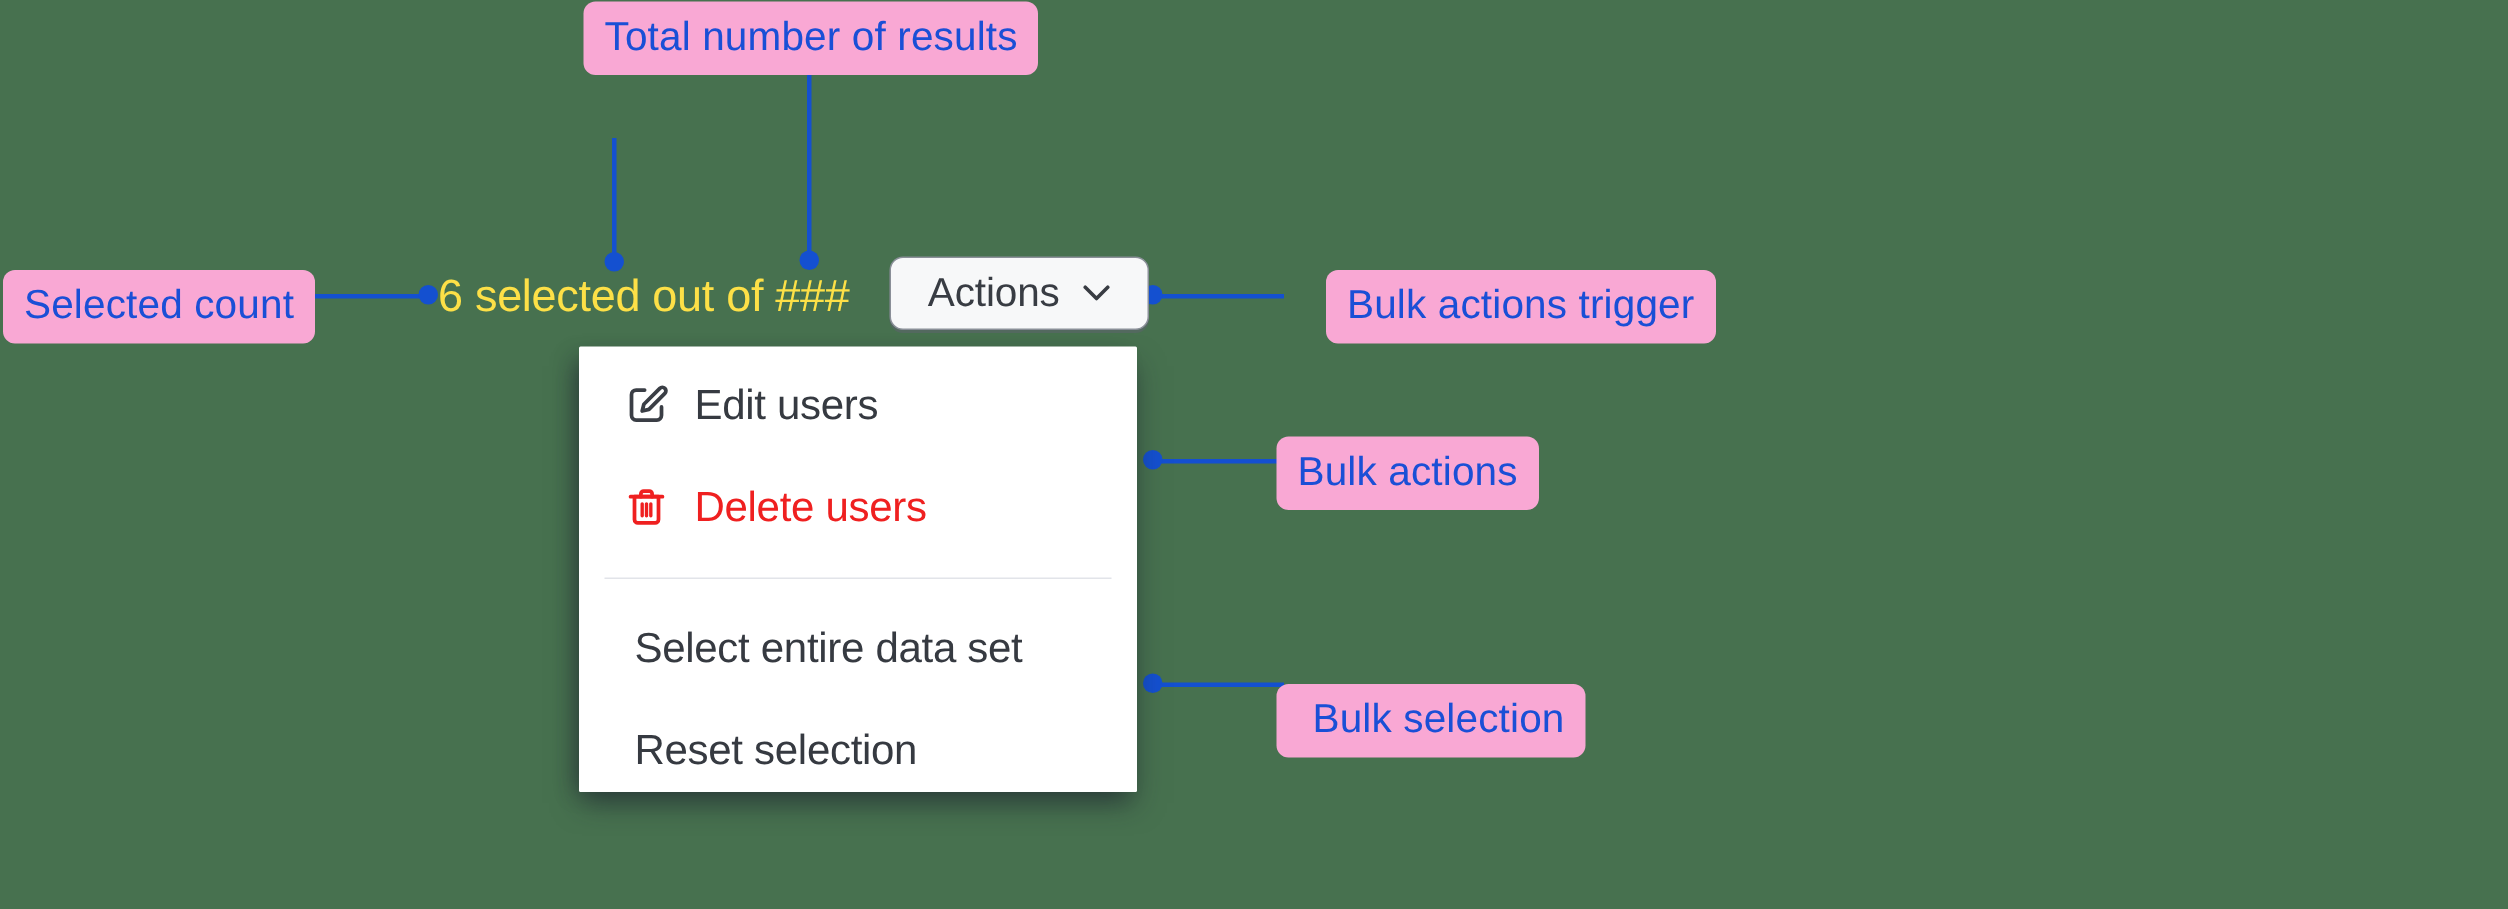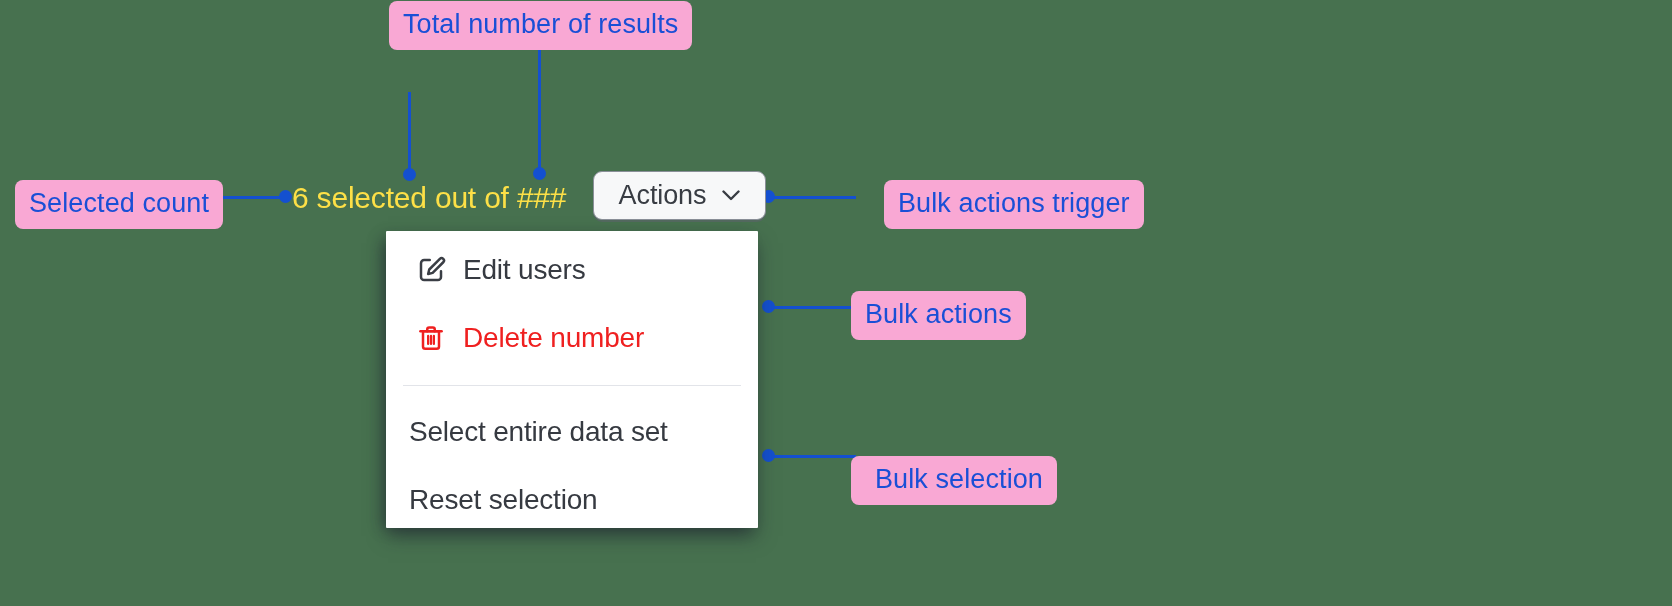--- a/index.html
+++ b/index.html
@@ -129,21 +129,21 @@
     width: 30px;
     height: 30px;
     display: block;
     flex: 0 0 30px;
   }
   .menu-divider {
     height: 1px;
     background: #e2e4e9;
     margin: 13px 17px 12px 17px;
   }
-  .menu-item.no-icon { padding-left: 23px; }
+  .menu-item.no-icon { padding-left: 37px; }
 </style>
 </head>
 <body>
 
 <div id="stage">
 
   <div class="conn-v" style="left:538px; top:40px; height:133px;"></div>
   <div class="dot" style="left:533px; top:167px;"></div>
 
   <div class="conn-v" style="left:408px; top:92px; height:82px;"></div>
@@ -157,21 +157,21 @@
 
   <div class="conn-h" style="left:768px; top:306px; width:88px;"></div>
   <div class="dot" style="left:762px; top:300px;"></div>
 
   <div class="conn-h" style="left:768px; top:455px; width:88px;"></div>
   <div class="dot" style="left:762px; top:449px;"></div>
 
   <div class="callout" style="left:389px; top:1px;">Total number of results</div>
 
 
-  <div class="callout" style="left:2px; top:180px;margin-left:13px;">Selected count</div>
+  <div class="callout" style="left:2px; top:180px;">Selected count</div>
 
   <div class="callout" style="left:884px; top:180px;">Bulk actions trigger</div>
 
   <div class="callout" style="left:851px; top:291px;">Bulk actions</div>
 
   <div class="callout" style="left:851px; top:456px;padding-left:24px;">Bulk selection</div>
 
   <div class="selected-count" style="left:292px; top:183px;">6 selected out of ###</div>
 
   <div class="actions-btn">
@@ -197,21 +197,21 @@
 
     <div class="menu-item danger">
       <span>
         <svg class="menu-icon" viewBox="0 0 24 24" fill="none" aria-hidden="true">
           <path d="M3.5 6.5h17" stroke="#ef2020" stroke-width="2" stroke-linecap="round"></path>
           <path d="M9 6.5V5a1.5 1.5 0 0 1 1.5-1.5h3A1.5 1.5 0 0 1 15 5v1.5" stroke="#ef2020" stroke-width="2" stroke-linecap="round" stroke-linejoin="round"></path>
           <path d="M5.6 6.5h12.8v12.2a1.8 1.8 0 0 1-1.8 1.8H7.4a1.8 1.8 0 0 1-1.8-1.8V6.5Z" stroke="#ef2020" stroke-width="2" stroke-linejoin="round"></path>
           <path d="M9.7 10.3v6.4M12 10.3v6.4M14.3 10.3v6.4" stroke="#ef2020" stroke-width="1.8" stroke-linecap="round"></path>
         </svg>
       </span>
-      <span class="menu-item-label">Delete number</span>
+      <span class="menu-item-label">Delete users</span>
     </div>
 
     <div class="menu-divider"></div>
 
     <div class="menu-item no-icon">
       <span class="menu-item-label">Select entire data set</span>
     </div>
 
     <div class="menu-item no-icon">
       <span class="menu-item-label">Reset selection</span>

